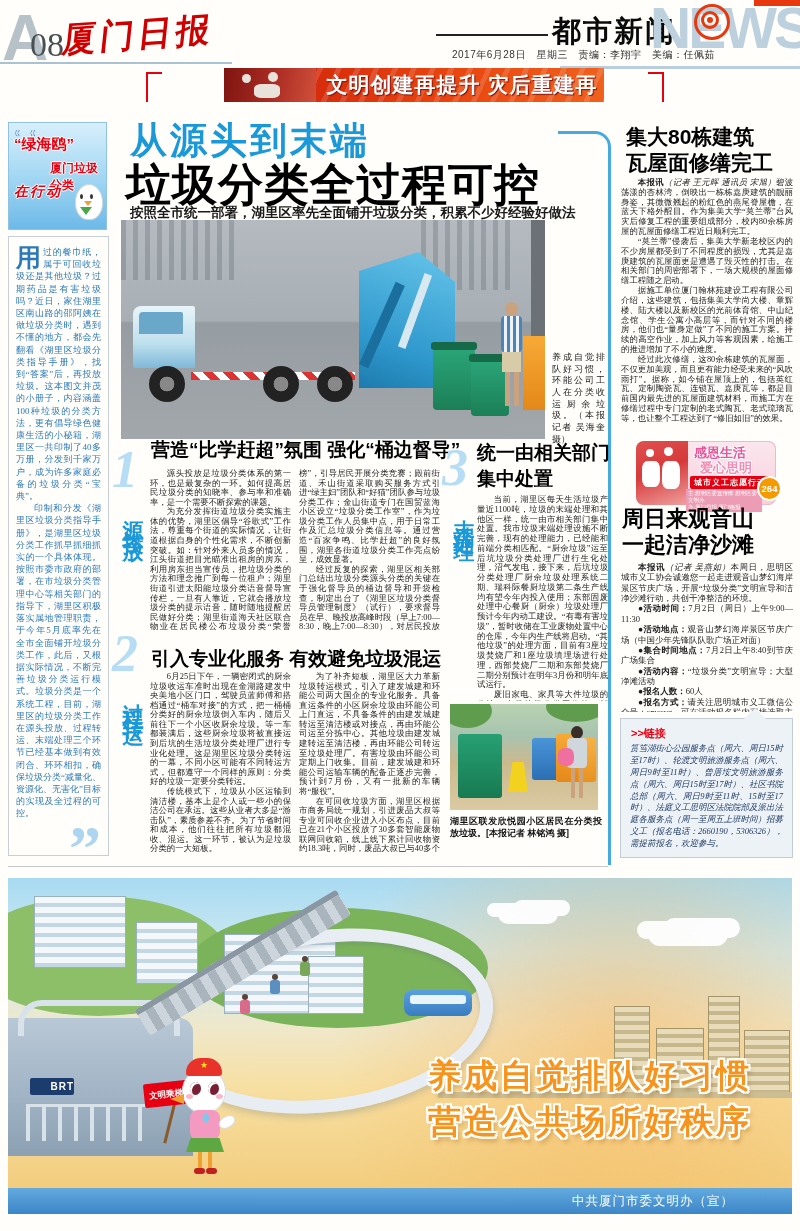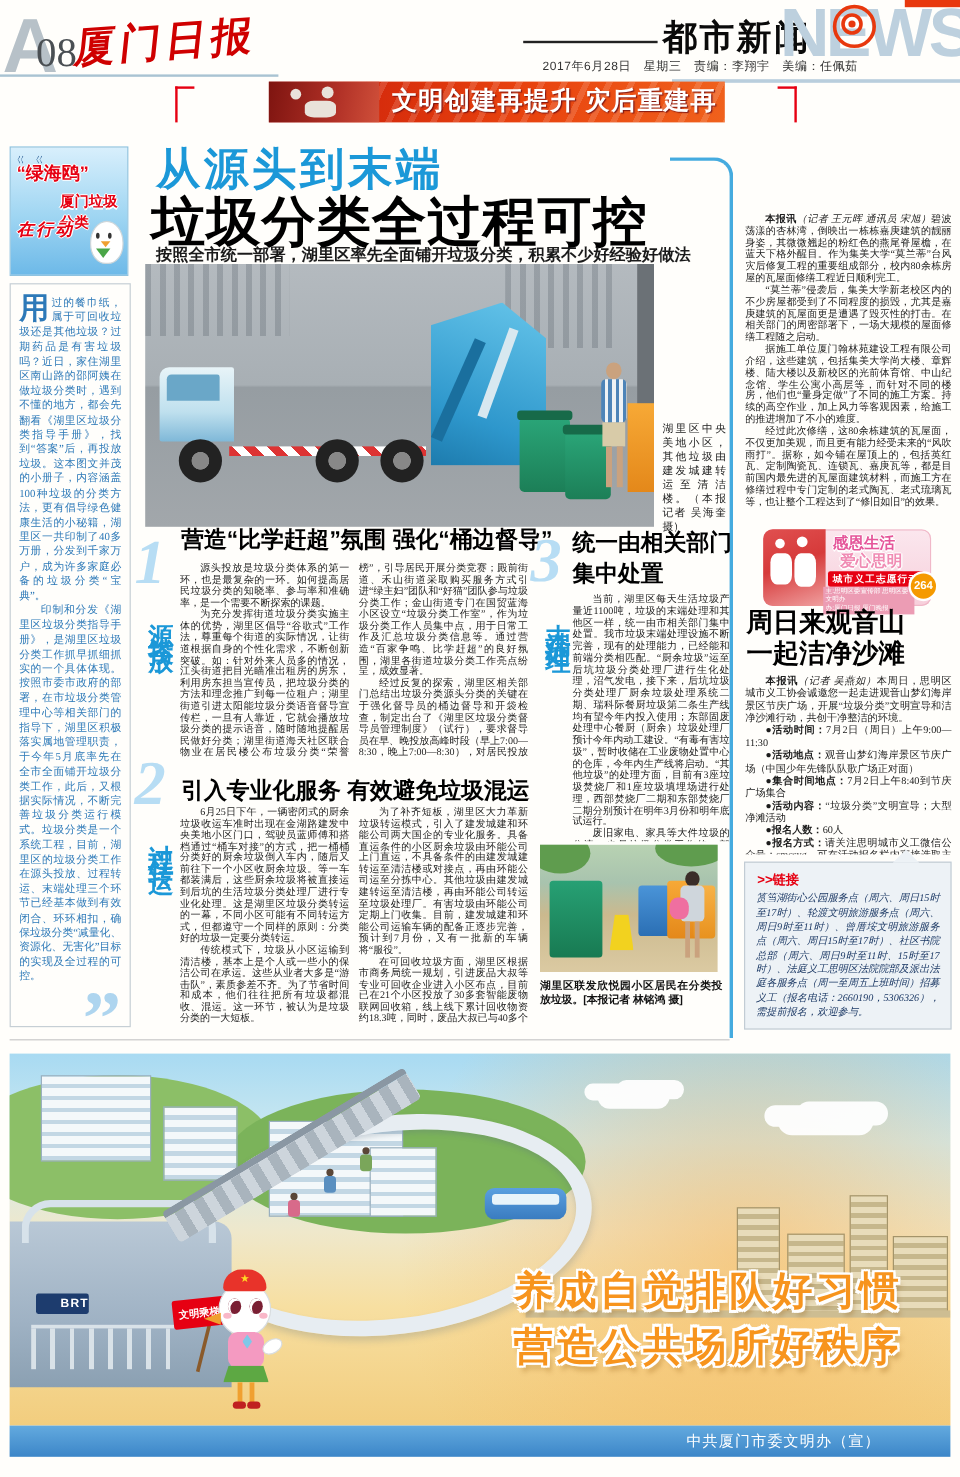--- a/index.html
+++ b/index.html
@@ -268,21 +268,21 @@
     <div class="binG" style="left:312px;top:128px;width:42px;height:62px"></div>
     <div class="binG" style="left:350px;top:140px;width:38px;height:56px"></div>
     <div class="worker">
       <div class="head"></div>
         <div class="body"></div>
         <div class="shorts"></div>
         <div class="legs"></div>
     </div>
     <div class="binO"></div>
   </div>
-  <div class="abs caption1">湖里区中央美地小区，其他垃圾由建发城建转运至清洁楼。（本报记者 吴海奎 摄）</div>
+  <div class="abs caption1">养成自觉排队好习惯，环能公司工人在分类收运厨余垃圾。（本报记者 吴海奎 摄）</div>
 
   <div class="abs introbox">
     <p><span class="dropcap">用</span><span>过的餐巾纸，属于可回收垃圾还是其他垃圾？过期药品是有害垃圾吗？近日，家住湖里区南山路的邵阿姨在做垃圾分类时，遇到不懂的地方，都会先翻看《湖里区垃圾分类指导手册》，找到“答案”后，再投放垃圾。这本图文并茂的小册子，内容涵盖100种垃圾的分类方法，更有倡导绿色健康生活的小秘籍，湖里区一共印制了40多万册，分发到千家万户，成为许多家庭必备的垃圾分类“宝典”。</span></p>
     <p class="ind">印制和分发《湖里区垃圾分类指导手册》，是湖里区垃圾分类工作抓早抓细抓实的一个具体体现。按照市委市政府的部署，在市垃圾分类管理中心等相关部门的指导下，湖里区积极落实属地管理职责，于今年5月底率先在全市全面铺开垃圾分类工作，此后，又根据实际情况，不断完善垃圾分类运行模式。垃圾分类是一个系统工程，目前，湖里区的垃圾分类工作在源头投放、过程转运、末端处理三个环节已经基本做到有效闭合、环环相扣，确保垃圾分类“减量化、资源化、无害化”目标的实现及全过程的可控。</p>
     <span class="bigquote">”</span>
 
   </div>
 
   <div class="abs secnum n1">1</div>
   <div class="abs seclabel l1">源头投放</div>
@@ -324,20 +324,24 @@
     <div class="woman">
       <div class="hd"></div>
         <div class="tp"></div>
         <div class="bag"></div>
         <div class="lg"></div>
     </div>
   </div>
   <div class="abs caption2">湖里区联发欣悦园小区居民在分类投放垃圾。[本报记者 林铭鸿 摄]</div>
   <div class="abs botline"></div>
 
+  <div class="abs a1title">
+    <div>集大80栋建筑</div>
+    <div>瓦屋面修缮完工</div>
+  </div>
   <div class="abs a1body">
     <p><span class="lead">本报讯</span><span class="byline">（记者 王元晖 通讯员 宋旭）</span><span>碧波荡漾的杏林湾，倒映出一栋栋嘉庚建筑的靓丽身姿，其微微翘起的粉红色的燕尾脊屋檐，在蓝天下格外醒目。作为集美大学“莫兰蒂”台风灾后修复工程的重要组成部分，校内80余栋房屋的瓦屋面修缮工程近日顺利完工。</span></p>
     <p>“莫兰蒂”侵袭后，集美大学新老校区内的不少房屋都受到了不同程度的损毁，尤其是嘉庚建筑的瓦屋面更是遭遇了毁灭性的打击。在相关部门的周密部署下，一场大规模的屋面修缮工程随之启动。</p>
     <p>据施工单位厦门翰林苑建设工程有限公司介绍，这些建筑，包括集美大学尚大楼、章辉楼、陆大楼以及新校区的光前体育馆、中山纪念馆、学生公寓小高层等，而针对不同的楼房，他们也“量身定做”了不同的施工方案。持续的高空作业，加上风力等客观因素，给施工的推进增加了不小的难度。</p>
     <p>经过此次修缮，这80余栋建筑的瓦屋面，不仅更加美观，而且更有能力经受未来的“风吹雨打”。据称，如今铺在屋顶上的，包括英红瓦、定制陶瓷瓦、连锁瓦、嘉庚瓦等，都是目前国内最先进的瓦屋面建筑材料，而施工方在修缮过程中专门定制的老式陶瓦、老式琉璃瓦等，也让整个工程达到了“修旧如旧”的效果。</p>
   </div>
 
   <div class="abs vbadge">
     <div class="vphoto">
       <i style="left:10px;top:8px;width:8px;height:8px"></i>

